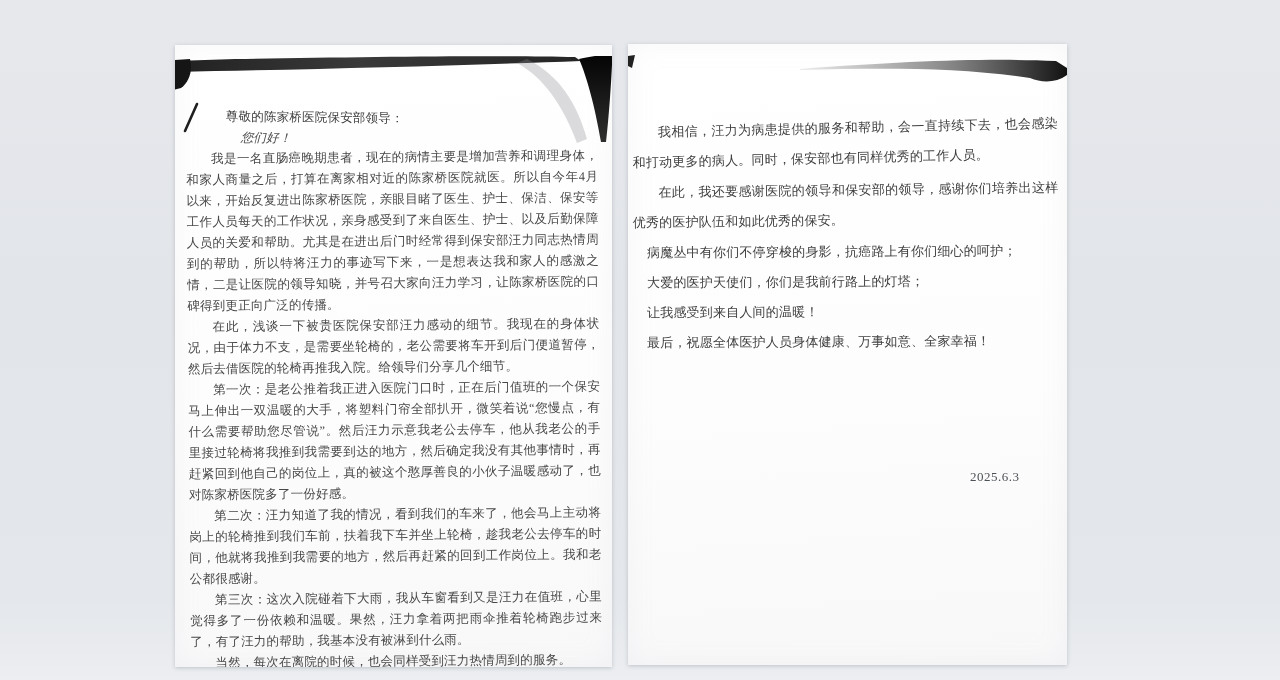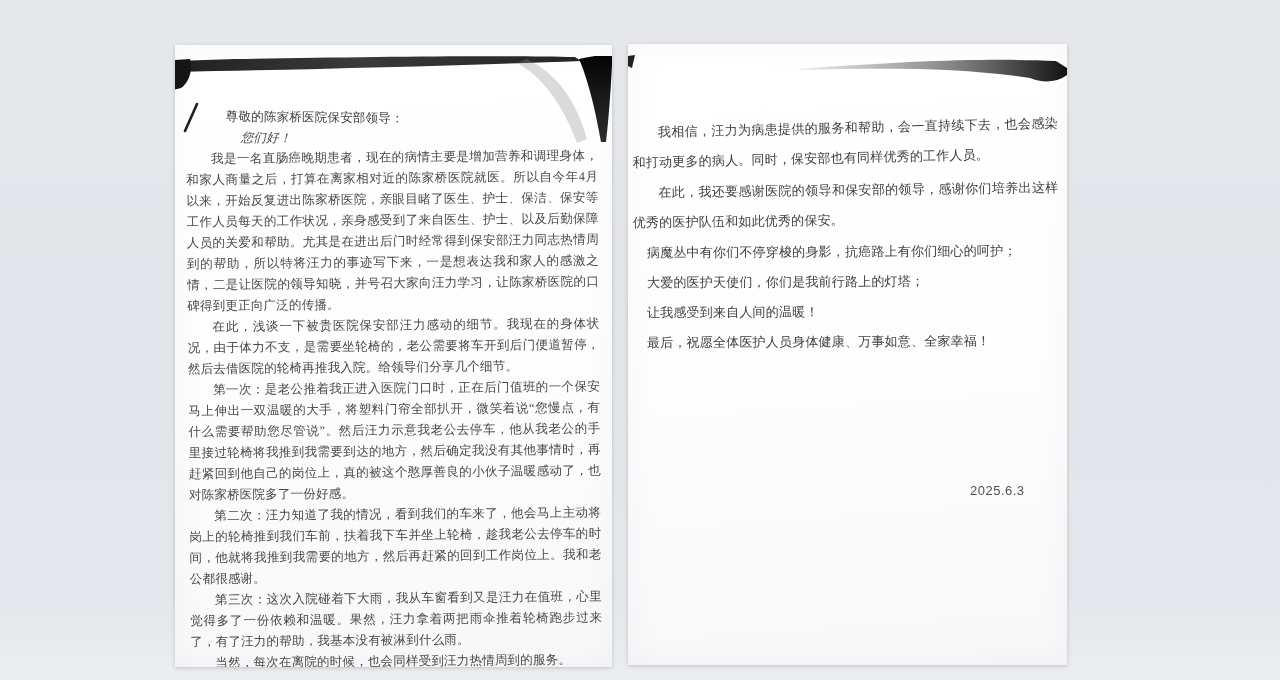--- a/index.html
+++ b/index.html
@@ -30,22 +30,22 @@
   
   .content-right{
     position:absolute;left:5px;right:8px;top:74px;
     color:#3e3e3e;font-size:13px;line-height:30px;letter-spacing:.2px;
   }
   .para-r{margin:0;text-indent:2em;text-align:justify;text-justify:inter-ideograph;}
   .r0{transform:rotate(-1.3deg);transform-origin:left bottom;}
   .r1{transform:rotate(-.7deg);transform-origin:left bottom;}
   .poem{margin:0 0 0 14px;transform:rotate(-.3deg);transform-origin:left center;}
   .date{
-    position:absolute;left:337px;top:358px;
-    font-family:Liberation Sans, sans-serif;
+    position:absolute;left:337px;top:344px;
+    font-family:Liberation Serif, serif;
     font-size:13px;color:#4d5156;letter-spacing:.5px;
   }
 </style>
 </head>
 <body>
 
 <div class="canvas">
 
   <section class="page page-left">
 

